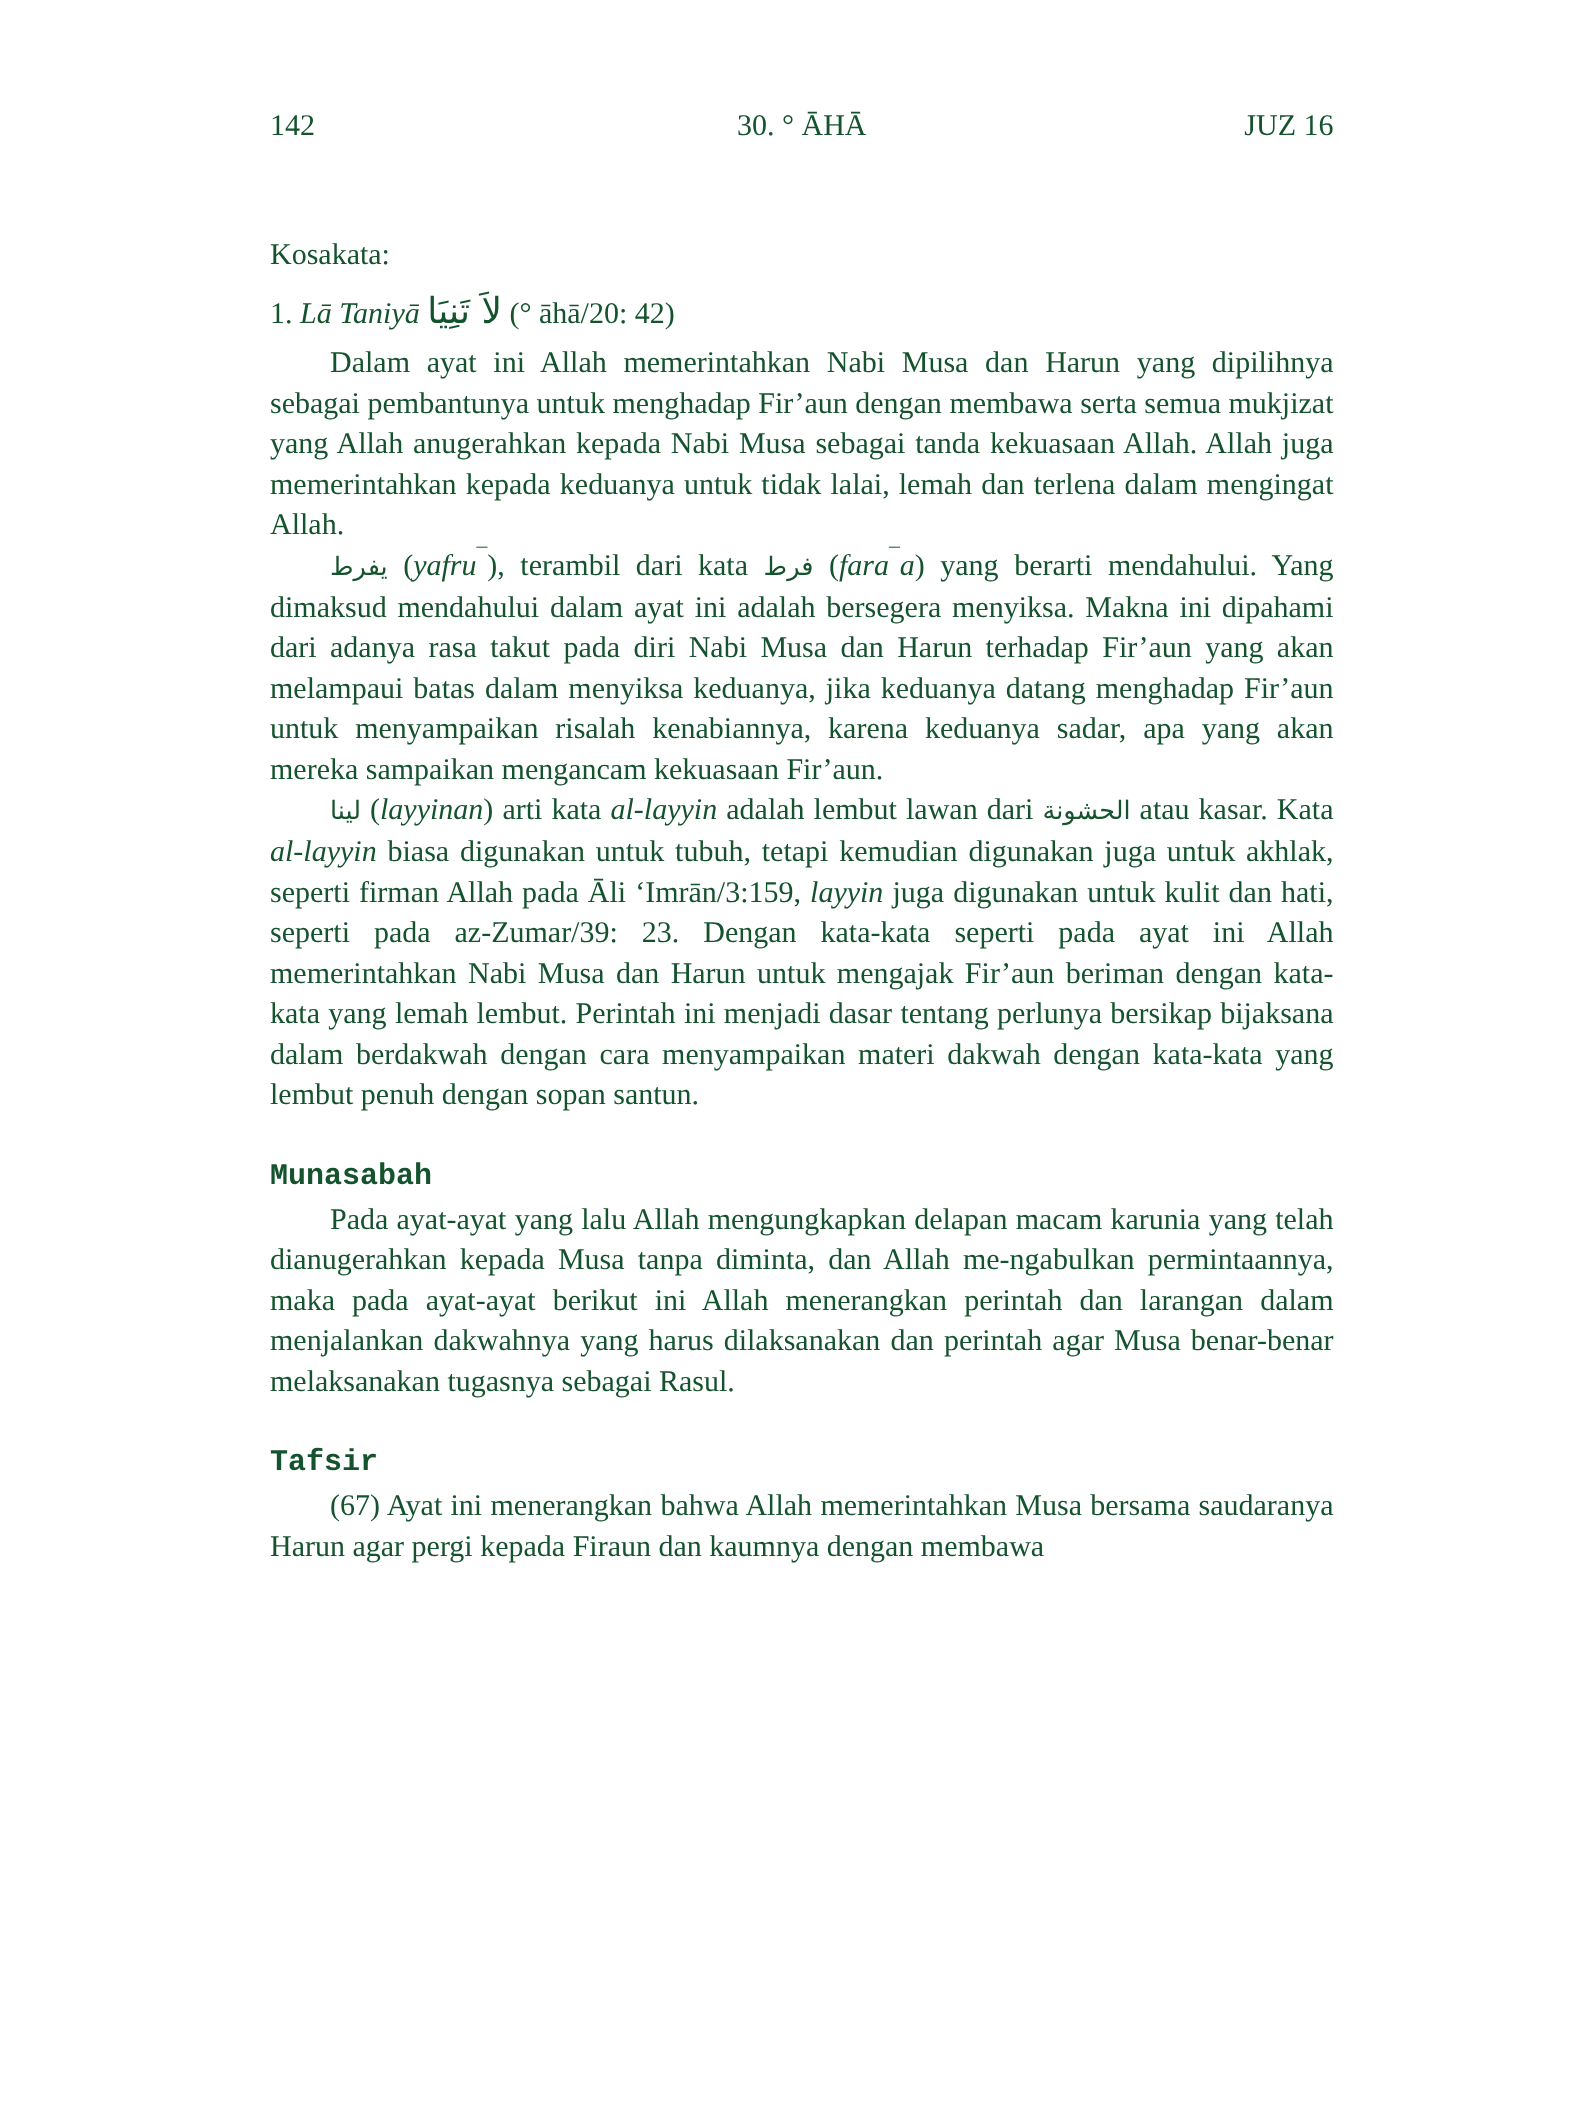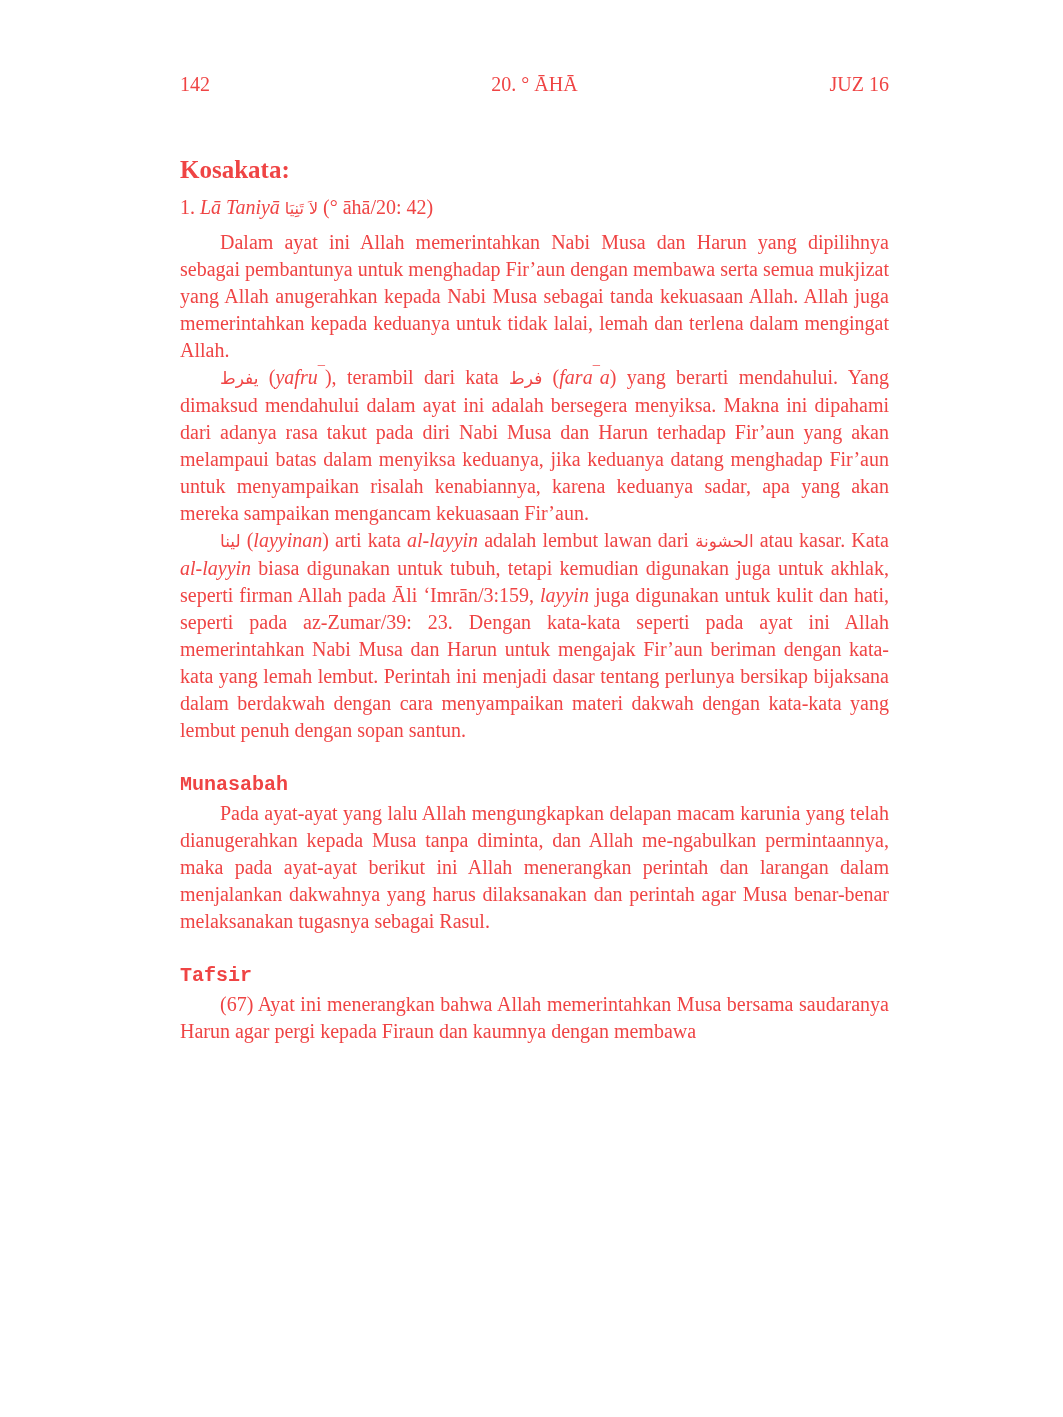--- a/index.html
+++ b/index.html
@@ -5,21 +5,21 @@
   html, body {
     margin: 0;
     padding: 0;
     background: #ffffff;
   }
   .page {
     position: relative;
     width: 921px;
     height: 1417px;
     background: #ffffff;
-    color: #ef4444;
+    color: #14532d;
     font-family: "Liberation Serif", serif;
     overflow: hidden;
   }
   .content {
     position: absolute;
     left: 180px;
     top: 72px;
     width: 709px;
   }
   .running-header {
@@ -30,22 +30,22 @@
     line-height: 24px;
   }
   .running-header .hdr-center {
     position: absolute;
     left: 0;
     right: 0;
     text-align: center;
   }
   .running-header { position: relative; }
   .section-title {
-    font-weight: bold;
-    font-size: 25px;
+    font-weight: normal;
+    font-size: 20px;
     line-height: 24px;
   }
   .kosakata-title { margin-top: 62px; }
   .item-heading {
     font-size: 20px;
     line-height: 32px;
     margin-top: 9px;
     margin-bottom: 4px;
     white-space: nowrap;
   }
@@ -68,31 +68,31 @@
   .seg-sup {
     vertical-align: super;
     font-size: 72%;
     line-height: 0;
   }
   .seg-ar {
     font-family: "DejaVu Sans", sans-serif;
     font-size: 17px;
     unicode-bidi: embed;
   }
-  .item-heading .seg-ar { font-size: 16px; }
+  .item-heading .seg-ar { font-size: 24px; }
 </style>
 </head>
 <body>
 
 <div class="page">
   <div class="content">
 
     <div class="running-header">
       <span>142</span>
-      <span class="hdr-center">20. ° ĀHĀ</span>
+      <span class="hdr-center">30. ° ĀHĀ</span>
       <span>JUZ 16</span>
     </div>
 
     <div class="section-title kosakata-title">Kosakata:</div>
 
     <div class="item-heading"><span>1. </span><span class="seg-i">Lā Taniyā</span><span> </span><span class="seg-ar" dir="rtl" lang="ar">لاَ تَنِيَا</span><span> (° āhā/20: 42)</span></div>
     <p class="para"><span>Dalam ayat ini Allah memerintahkan Nabi Musa dan Harun yang dipilihnya sebagai pembantunya untuk menghadap Fir’aun dengan membawa serta semua mukjizat yang Allah anugerahkan kepada Nabi Musa sebagai tanda kekuasaan Allah. Allah juga memerintahkan kepada keduanya untuk tidak lalai, lemah dan terlena dalam mengingat Allah.</span></p>
 
     <p class="para"><span class="seg-ar" dir="rtl" lang="ar">يفرط</span><span> (</span><span class="seg-i">yafru</span><span class="seg-sup">¯</span><span>), terambil dari kata </span><span class="seg-ar" dir="rtl" lang="ar">فرط</span><span> (</span><span class="seg-i">fara</span><span class="seg-sup">¯</span><span class="seg-i">a</span><span>) yang berarti mendahului. Yang dimaksud mendahului dalam ayat ini adalah bersegera menyiksa. Makna ini dipahami dari adanya rasa takut pada diri Nabi Musa dan Harun terhadap Fir’aun yang akan melampaui batas dalam menyiksa keduanya, jika keduanya datang menghadap Fir’aun untuk menyampaikan risalah kenabiannya, karena keduanya sadar, apa yang akan mereka sampaikan mengancam kekuasaan Fir’aun.</span></p>
 

